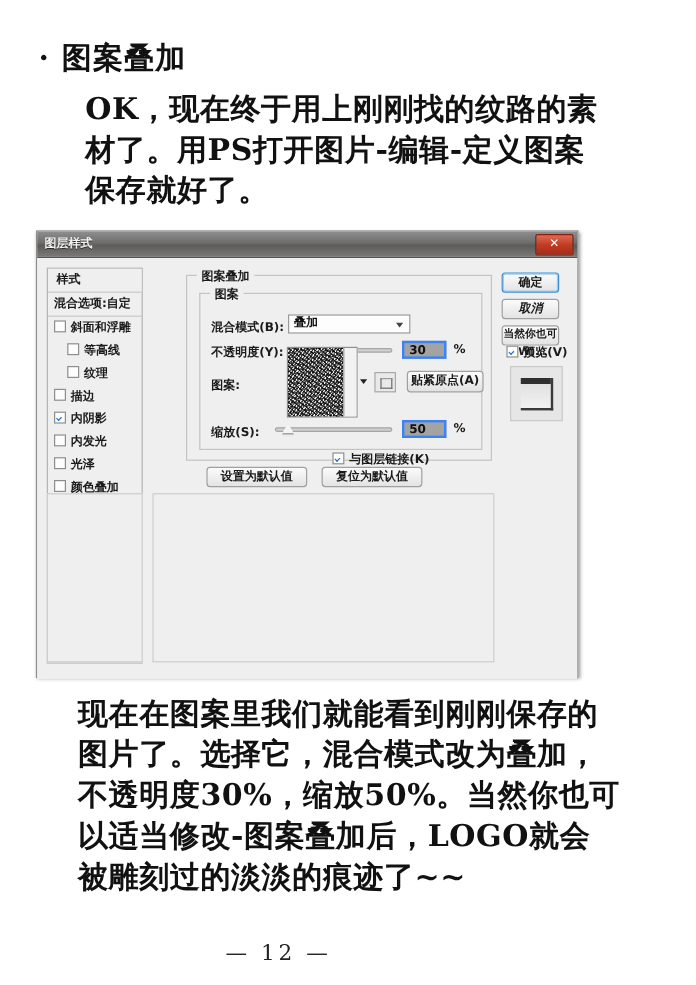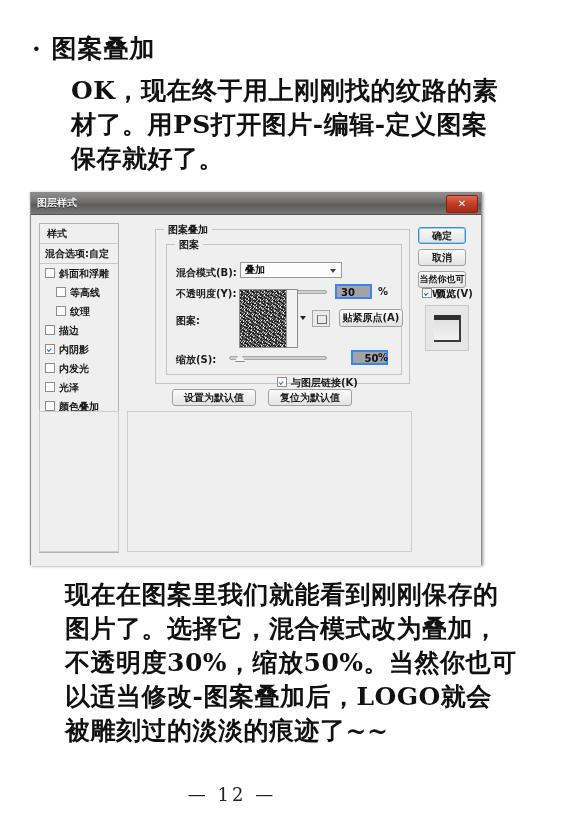--- a/index.html
+++ b/index.html
@@ -327,38 +327,38 @@
             <div class="swatch"></div>
             <div class="swatch-scroll"></div>
           </div>
           <div class="swatch-arrow" style="left:133px;top:71px;"></div>
           <div class="small-btn" style="left:145px;top:65px;"></div>
           <div class="btn" style="left:172px;top:64px;width:64px;height:18px;line-height:16px;">贴紧原点(A)</div>
 
           <div class="lbl" style="left:9px;top:108px;">缩放(S):</div>
           <div class="slider" style="left:62px;top:111px;width:98px;"></div>
           <div class="thumb" style="left:68px;top:108px;"></div>
-          <div class="num" style="left:184px;top:105px;width:37px;text-align:center;">50</div>
+          <div class="num" style="left:168px;top:105px;width:37px;">50</div>
           <div class="pct" style="left:211px;top:107px;">%</div>
         </div>
 
         <div class="chk-line" style="left:82px;top:146px;">
           <span class="cbx on"></span><span>与图层链接(K)</span>
         </div>
       </div>
 
       <div class="def-btn" style="left:141px;top:174px;width:84px;">设置为默认值</div>
       <div class="def-btn" style="left:237px;top:174px;width:84px;font-family:Liberation Serif, serif;">复位为默认值</div>
 
       <div class="lower-left"></div>
       <div class="lower-panel"></div>
 
       <div class="right-col">
         <div class="rbtn primary" style="top:4px;">确定</div>
-        <div class="rbtn" style="top:26px;">取消</div>
+        <div class="rbtn" style="top:26px;font-style:italic;">取消</div>
         <div class="rbtn" style="top:48px;font-size:9px;">当然你也可(W)...</div>
         <div class="preview-line">
           <span class="cbx on"></span><span>预览(V)</span>
         </div>
         <div class="thumb-box">
           <div class="thumb-inner">
             <div class="thumb-top"></div>
           </div>
         </div>
       </div>

